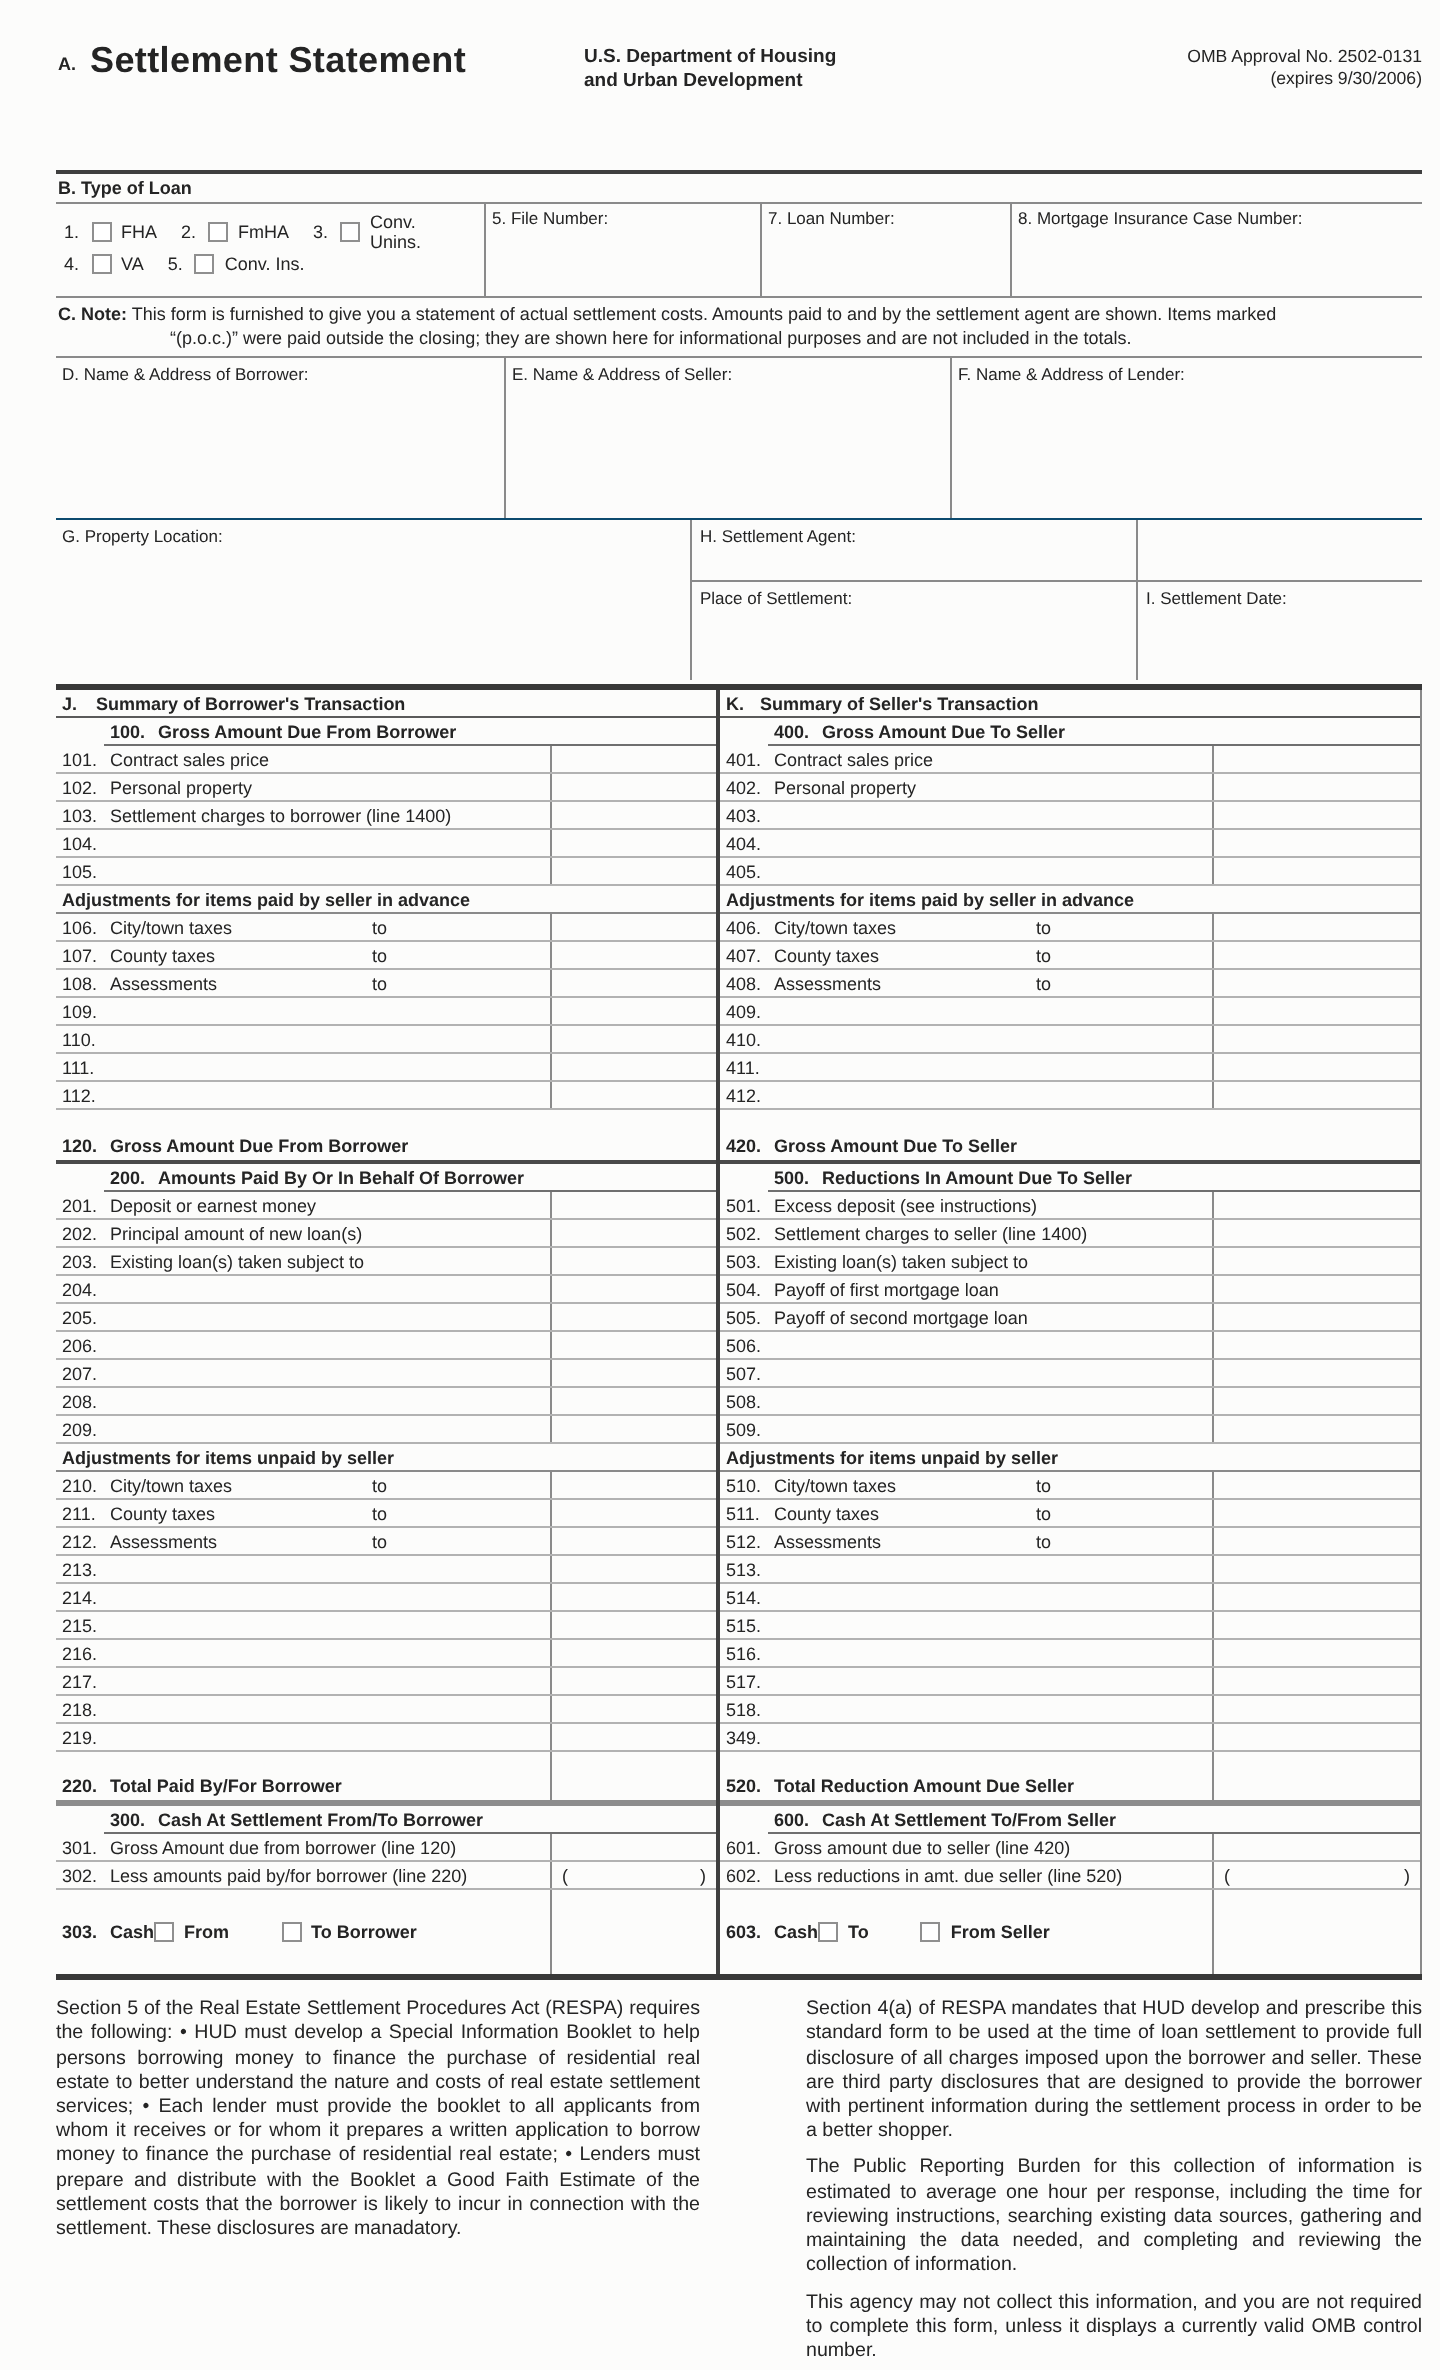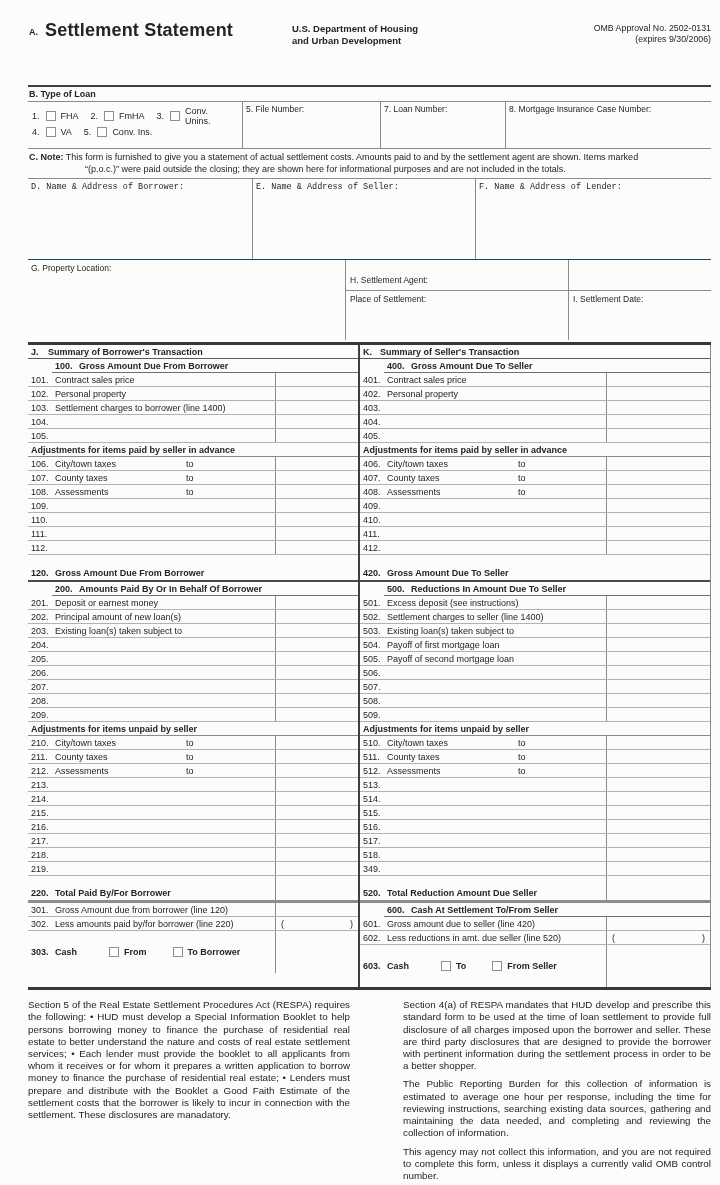--- a/index.html
+++ b/index.html
@@ -31,32 +31,32 @@
   .cb{display:inline-block;width:10px;height:10px;border:1px solid #8f8f8f;background:#fff;
       box-sizing:border-box;margin-right:5px;flex:none;}
 
   
   .note{font-size:9px;line-height:1.28;padding:3px 0 3px 1px;}
   .note .lbl-bold{font-weight:bold;}
   .note .indent{padding-left:56px;display:block;}
 
   
   .def-grid{display:flex;height:80px;border-top:1px solid #8a8a8a;}
-  .def-grid .cell{box-sizing:border-box;padding:3px 3px;font-size:8.5px;font-family:Liberation Mono, monospace;}
+  .def-grid .cell{box-sizing:border-box;padding:3px 3px;font-size:8.5px;}
   .c-borrower{width:224px;}
   .c-seller{width:223px;border-left:1px solid #8a8a8a;}
   .c-lender{flex:1;border-left:1px solid #8a8a8a;}
 
   
   .ghi{position:relative;height:80px;border-top:1px solid #0c4a6e;font-size:8.5px;}
   .g-cell{position:absolute;left:0;top:0;width:317px;height:80px;padding:3px 3px;box-sizing:border-box;}
   .ghi .v1{position:absolute;left:317px;top:0;bottom:0;width:1px;background:#8a8a8a;}
   .ghi .v2{position:absolute;left:540px;top:0;bottom:0;width:1px;background:#8a8a8a;}
   .ghi .hline{position:absolute;left:317px;right:0;top:30px;height:1px;background:#8a8a8a;}
-  .h-cell{position:absolute;left:318px;top:12px;width:222px;height:30px;padding:3px 4px;box-sizing:border-box;}
+  .h-cell{position:absolute;left:318px;top:0;width:222px;height:30px;padding:3px 4px;box-sizing:border-box;}
   .place-cell{position:absolute;left:318px;top:31px;width:222px;height:49px;padding:3px 4px;box-sizing:border-box;}
   .date-cell{position:absolute;left:541px;top:31px;right:0;height:49px;padding:3px 4px;box-sizing:border-box;}
 
   
   .jk{margin-top:2px;display:flex;border-top:3px solid #383838;border-bottom:3px solid #383838;}
   .tcol{display:flex;flex-direction:column;}
   .tcol.left{width:330px;}
   .tdivider{width:2px;background:#3f3f3f;flex:none;}
   .tcol.right{flex:1;border-right:1px solid #8a8a8a;}
   .trow{display:flex;box-sizing:border-box;flex:none;font-size:9px;}
@@ -73,21 +73,21 @@
   .trow.sub{height:14px;font-weight:bold;border-bottom:1px solid #8a8a8a;}
   .trow.sub .lbl{padding-left:3px;}
   .trow.item{height:14px;border-bottom:1px solid #b2b2b2;}
   .trow.total{height:27px;font-weight:bold;}
   .trow.total .lbl{align-items:flex-end;padding-bottom:2px;}
   .trow.total.sep-thick{border-bottom:2px solid #4a4a4a;flex-direction:column;}
   .trow.total.sep-heavy{border-bottom:3px solid #8d8d8d;}
   .trow.cash{height:42px;font-weight:bold;}
   .trow .amt.paren{display:flex;justify-content:space-between;align-items:center;padding:0 5px;font-weight:normal;}
   .cbgroup{display:flex;align-items:center;}
-  .cbgroup.g1{margin-left:32px;}
+  .cbgroup.g1{}
   .cbgroup.g2{margin-left:26px;}
 
   
   .respa{display:flex;gap:10px;margin-top:9px;font-size:9.8px;line-height:1.25;text-align:justify;}
   .respa-left{width:322px;flex:none;}
   .respa-right{flex:1;margin-left:43px;}
   .respa p{margin:0 0 6px 0;}
 
   
   .footer{margin-top:4px;border-top:2px solid #3f3f3f;position:relative;height:40px;font-size:9px;}
@@ -454,20 +454,26 @@
             </div>
             <div class="amt"></div>
           </div>
           <div class="trow total sep-heavy">
             <div class="lbl">
               <span class="num">220.</span>
               <span class="txt">Total Paid By/For Borrower</span>
             </div>
             <div class="amt"></div>
           </div>
+          <div class="trow section">
+            <div class="lbl">
+              <span class="num">300.</span>
+              <span class="txt">Cash At Settlement From/To Borrower</span>
+            </div>
+          </div>
           <div class="trow item">
             <div class="lbl">
               <span class="num">301.</span>
               <span class="txt">Gross Amount due from borrower (line 120)</span>
             </div>
             <div class="amt"></div>
           </div>
           <div class="trow item">
             <div class="lbl">
               <span class="num">302.</span>

